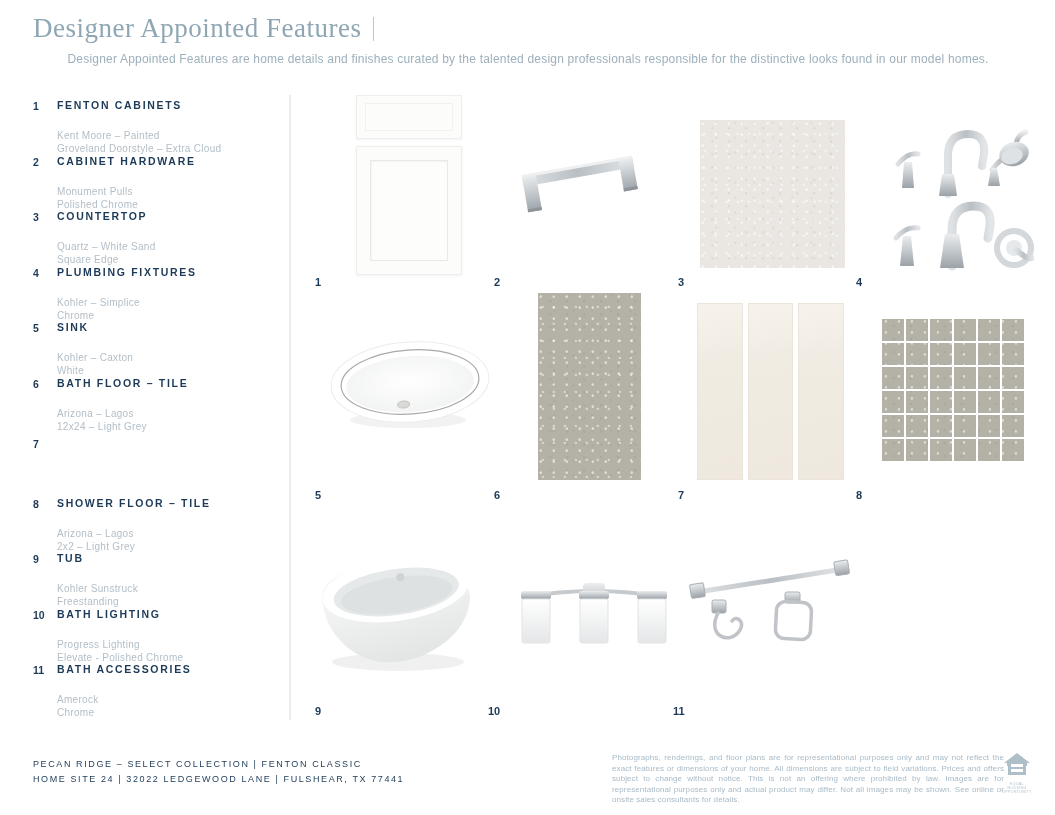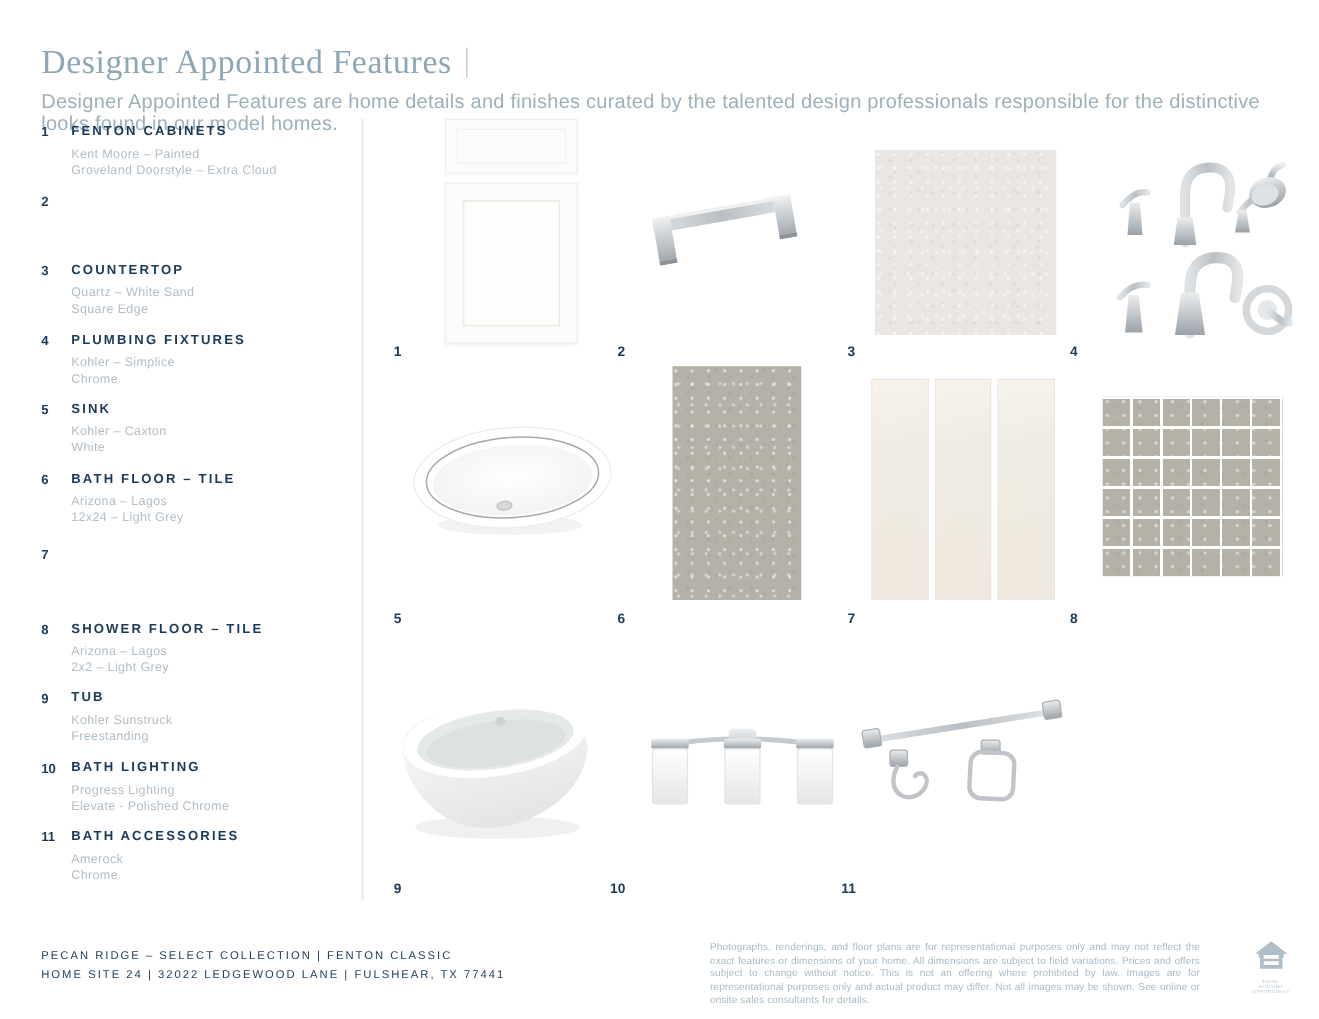--- a/index.html
+++ b/index.html
@@ -2,38 +2,38 @@
 <html><head>
 <meta charset="utf-8">
 <style>
   * { margin:0; padding:0; box-sizing:border-box; }
   html,body { background:#ffffff; }
   .page {
     position:relative; width:1055px; height:815px; background:#ffffff; overflow:hidden;
     font-family:"Liberation Sans", sans-serif;
   }
   
-  .hdr { position:absolute; left:33px; top:34px; width:990px; }
+  .hdr { position:absolute; left:33px; top:13px; width:990px;text-align:center; }
   .hdr-row { display:flex; align-items:center; }
   .hdr-title {
     font-family:"Liberation Serif", serif; font-size:27px; color:#8fa6b4; letter-spacing:.5px;
   }
   .hdr-sep { width:1px; height:24px; background:#b9c6d0; margin:0 14px 0 12px; }
   .hdr-tag {
     font-size:14px; font-weight:bold; color:#1c3a57; letter-spacing:3.2px; padding-top:4px;
   }
-  .hdr-desc { margin-top:8px; font-size:16px; color:#9db0bc; letter-spacing:.2px; }
+  .hdr-desc { margin-top:8px; font-size:12px; color:#9db0bc; letter-spacing:.2px; }
 
   
   .feat { position:absolute; left:33px; width:250px; display:flex; }
   .fnum { width:21px; flex:none; font-size:10.5px; font-weight:bold; color:#1c3a57; padding-top:1px; }
   .fbody { margin-left:3px; }
   .ftitle { font-size:10.5px; font-weight:bold; color:#1c3a57; letter-spacing:1.7px; white-space:pre-line; line-height:13px; }
   .fline { font-size:10px; color:#b3bec7; letter-spacing:.3px; line-height:12.5px; }
-  .ftitle + .fline { margin-top:6px; }
+  .ftitle + .fline { margin-top:18px; }
 
   .vdiv { position:absolute; left:289px; top:95px; width:2px; height:625px; background:#e8edf0; }
 
   
   .gnum { position:absolute; font-size:11px; font-weight:bold; color:#1c3a57; }
   .gimg { position:absolute; }
 
   
   .cab { width:106px; height:180px; display:flex; flex-direction:column; }
   .cab-drawer { height:44px; background:#fcfcfb; border:1px solid #eeeeea; box-shadow:0 1px 2px rgba(0,0,0,.05); }
@@ -60,21 +60,21 @@
       repeating-linear-gradient(0deg, transparent 0 22px, #ffffff 22px 24px),
       repeating-linear-gradient(90deg, transparent 0 22px, #ffffff 22px 24px),
       radial-gradient(circle at 30% 40%, rgba(255,255,255,.5) 1px, transparent 1.6px),
       radial-gradient(circle at 70% 70%, rgba(0,0,0,.05) 1px, transparent 1.6px);
     background-size:auto, auto, 13px 11px, 17px 13px; }
 
   
   .ftr-left { position:absolute; left:33px; top:757px; }
   .ftr-l1, .ftr-l2 { font-size:9px; font-weight:normal; color:#1c3a57; letter-spacing:1.6px; line-height:15px; }
   .ftr-disc {
-    position:absolute; left:568px; top:753px; width:392px;
+    position:absolute; left:612px; top:753px; width:392px;
     font-size:8px; line-height:10.5px; color:#a9bbc7; text-align:justify; letter-spacing:.1px;
   }
   .eho { position:absolute; left:1001px; top:753px; width:32px; text-align:center; color:#aebfca; }
   .eho-label { font-size:3.5px; letter-spacing:.4px; color:#aebfca; line-height:4px; margin-top:1px; }
 </style>
 </head>
 <body>
 
 <div class="page">
 
@@ -118,20 +118,25 @@
     <div class="feat" style="top:99px">
         <span class="fnum">1</span>
         <div class="fbody">
           <div class="ftitle">FENTON CABINETS</div>
           <div class="fline">Kent Moore – Painted</div>
           <div class="fline">Groveland Doorstyle – Extra Cloud</div>
         </div>
       </div>
     <div class="feat" style="top:155px">
         <span class="fnum">2</span>
+        <div class="fbody">
+          <div class="ftitle">CABINET HARDWARE</div>
+          <div class="fline">Monument Pulls</div>
+          <div class="fline">Polished Chrome</div>
+        </div>
       </div>
     <div class="feat" style="top:210px">
         <span class="fnum">3</span>
         <div class="fbody">
           <div class="ftitle">COUNTERTOP</div>
           <div class="fline">Quartz – White Sand</div>
           <div class="fline">Square Edge</div>
         </div>
       </div>
     <div class="feat" style="top:266px">

